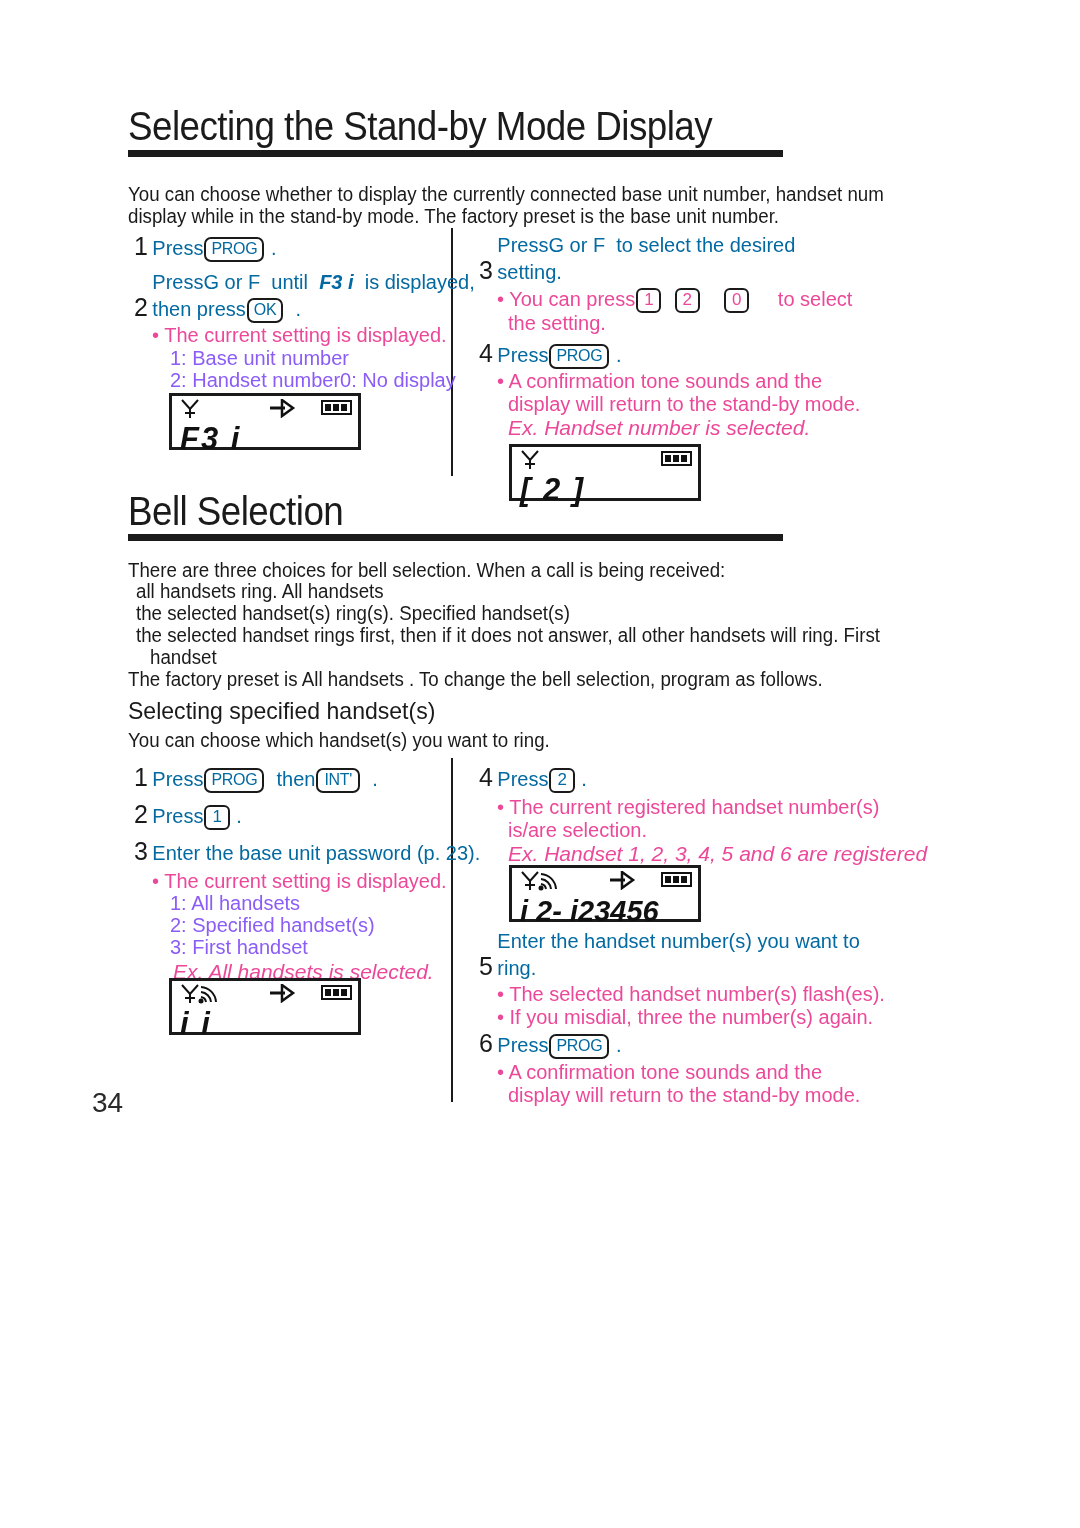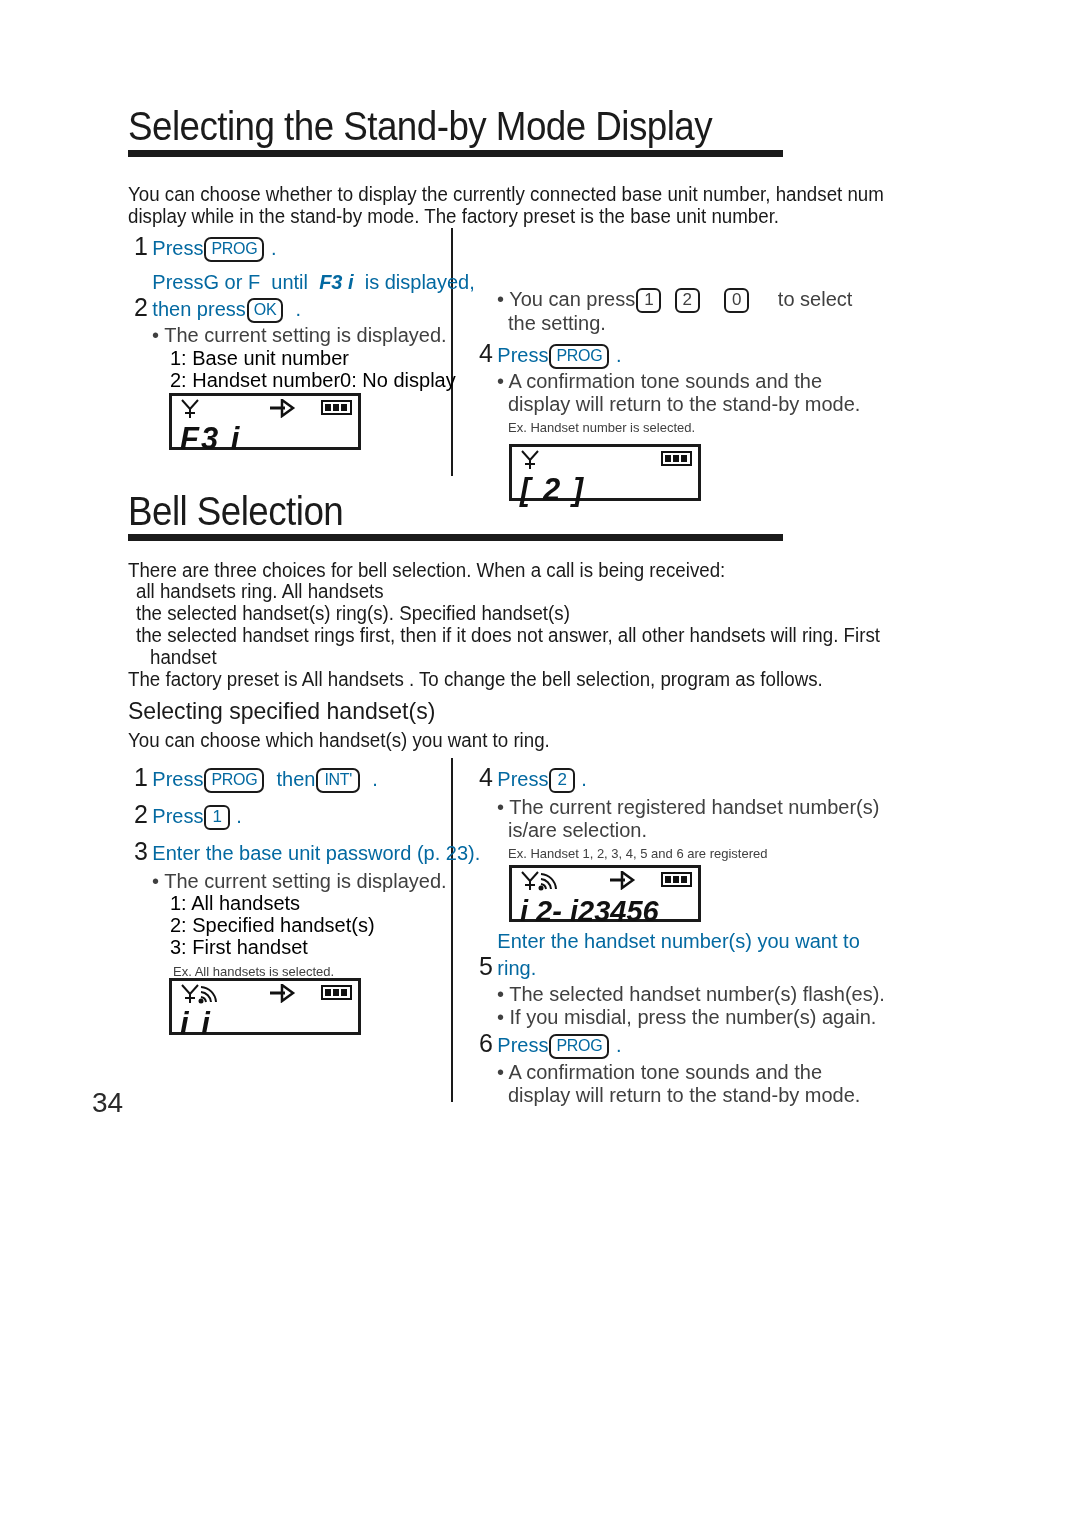--- a/index.html
+++ b/index.html
@@ -75,36 +75,37 @@
     line-height: 27px;
     vertical-align: baseline;
     color: #0369a1;
   }
   .step-line { white-space: nowrap; }
 
   .bullet-line {
     position: absolute;
     font-size: 20px;
     line-height: 27px;
-    color: #404040;
+    color: #ec4899;
     white-space: nowrap;
   }
   .sub-line {
     position: absolute;
     font-size: 20px;
     line-height: 27px;
-    color: #000000;
+    color: #8b5cf6;
     white-space: nowrap;
   }
   .ex-line {
     position: absolute;
-    font-size: 13px;
+    font-size: 21px;
     line-height: 26px;
-    color: #404040;
-    white-space: nowrap;
+    color: #ec4899;
+    white-space: nowrap;
+    font-style: italic;
   }
 
   
   .key {
     display: inline-block;
     border: 2px solid #1a1a1a;
     border-radius: 7px;
     padding: 0px 5px 1px 5px;
     font-size: 16px;
     line-height: 20px;
@@ -227,20 +228,30 @@
           <rect x="2" y="2" width="29" height="13" fill="none" stroke="#111" stroke-width="2"></rect>
           <rect x="5" y="5" width="6" height="7" fill="#111"></rect>
           <rect x="13" y="5" width="6" height="7" fill="#111"></rect>
           <rect x="21" y="5" width="6" height="7" fill="#111"></rect>
         </svg>
       </span>
     </div>
     <div class="lcd-text">F3 i</div>
   </div>
 
+  <div class="step" style="left:479px; top:232px;">
+    <span class="step-num">3</span>
+    <span class="step-body">
+      <span class="step-line">
+        <span>Press</span><span class="arrowkey">G</span>&nbsp;<span>or</span>&nbsp;<span class="arrowkey">F</span>&nbsp;&nbsp;<span>to select the desired</span>
+      </span>
+      <br>
+      <span class="step-line">setting.</span>
+    </span>
+  </div>
 
   <div class="bullet-line" style="left:497px; top:286px;">
     <span>• You can press</span><span class="key num">1</span>&nbsp;&nbsp;<span class="key num">2</span>&nbsp;&nbsp;&nbsp;&nbsp;<span class="key num">0</span>&nbsp;&nbsp;&nbsp;&nbsp;&nbsp;<span>to select</span>
   </div>
   <div class="bullet-line" style="left:508px; top:310px;">the setting.</div>
 
   <div class="step" style="left:479px; top:339px;">
     <span class="step-num">4</span>
     <span class="step-body">
       <span>Press</span><span class="key">PROG</span>&nbsp;<span>.</span>
@@ -388,21 +399,21 @@
   <div class="step" style="left:479px; top:928px;">
     <span class="step-num">5</span>
     <span class="step-body">
       <span class="step-line">Enter the handset number(s) you want to</span>
       <br>
       <span class="step-line">ring.</span>
     </span>
   </div>
 
   <div class="bullet-line" style="left:497px; top:981px;">• The selected handset number(s) flash(es).</div>
-  <div class="bullet-line" style="left:497px; top:1004px;">• If you misdial, press the number(s) again.</div>
+  <div class="bullet-line" style="left:497px; top:1004px;">• If you misdial, three the number(s) again.</div>
 
   <div class="step" style="left:479px; top:1029px;">
     <span class="step-num">6</span>
     <span class="step-body">
       <span>Press</span><span class="key">PROG</span>&nbsp;<span>.</span>
     </span>
   </div>
 
   <div class="bullet-line" style="left:497px; top:1059px;">• A confirmation tone sounds and the</div>
   <div class="bullet-line" style="left:508px; top:1082px;">display will return to the stand-by mode.</div>

